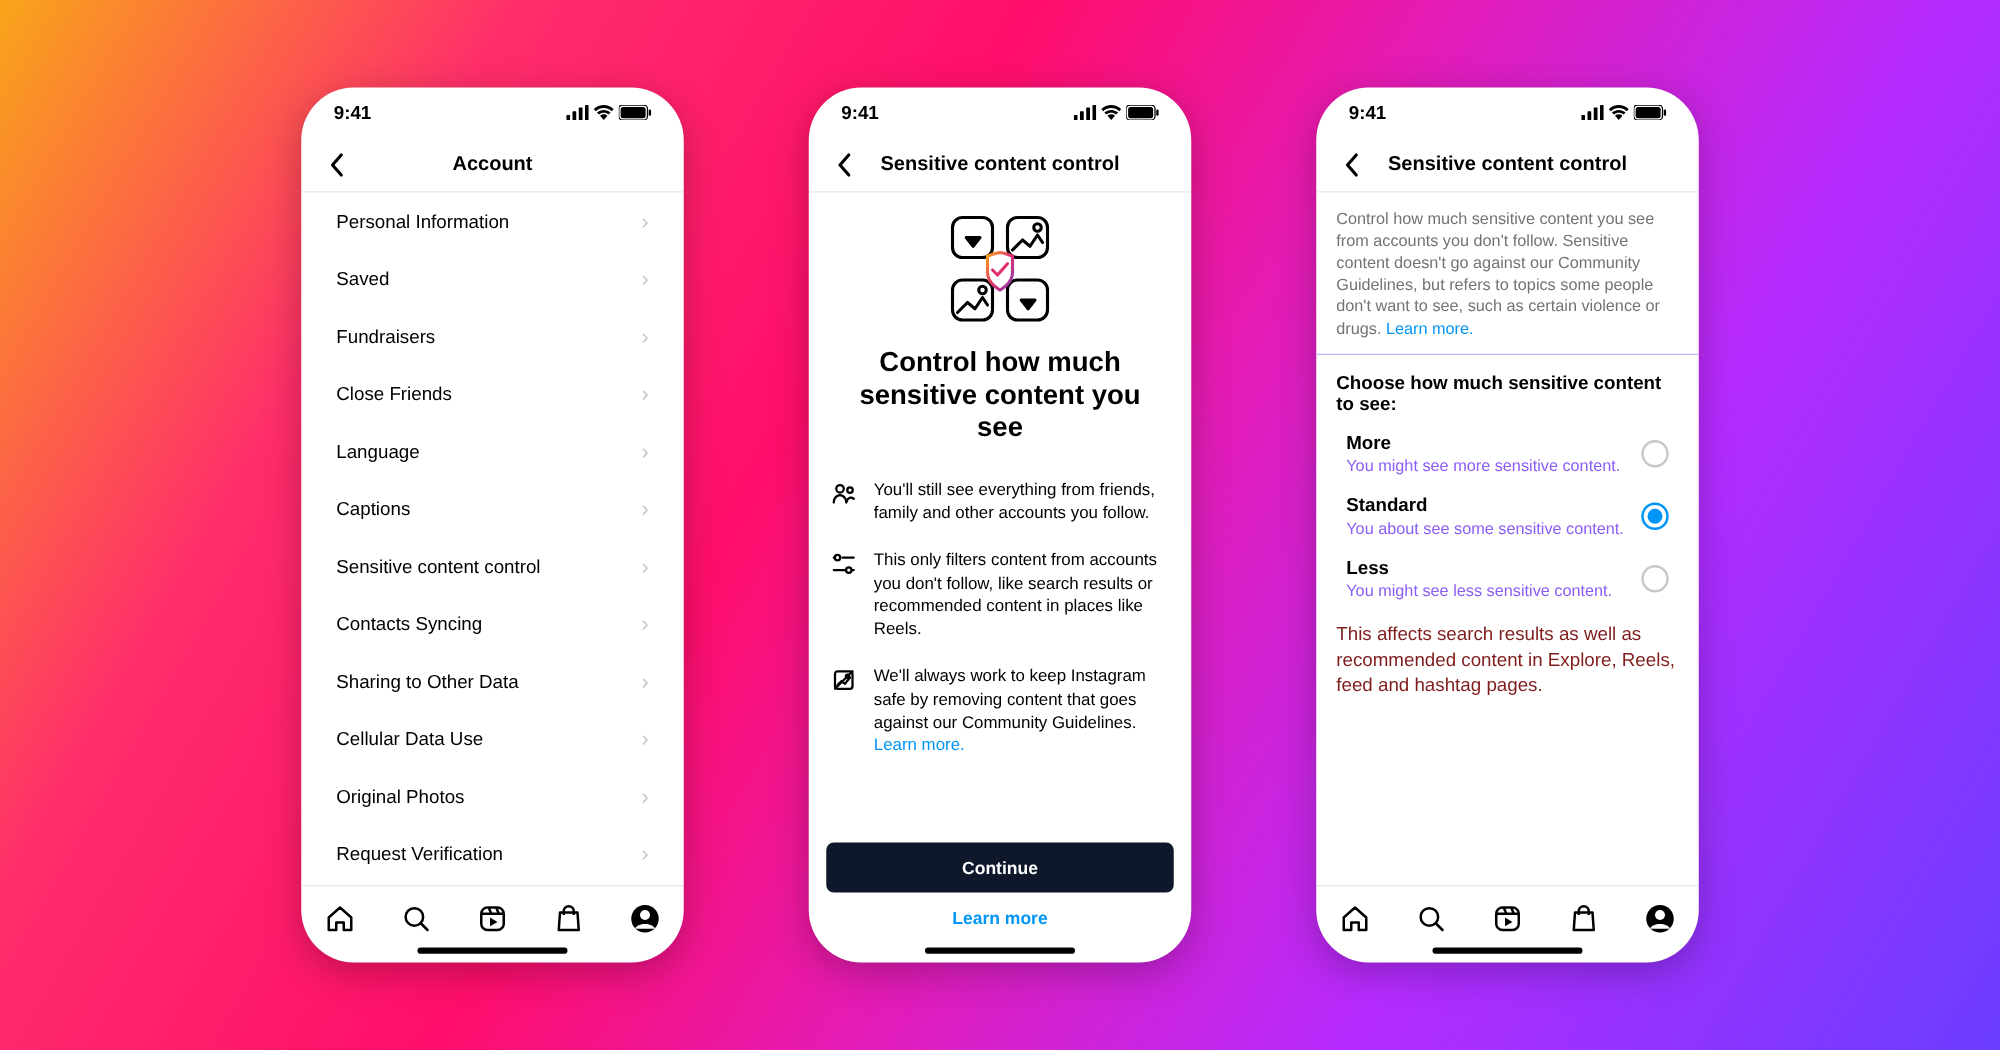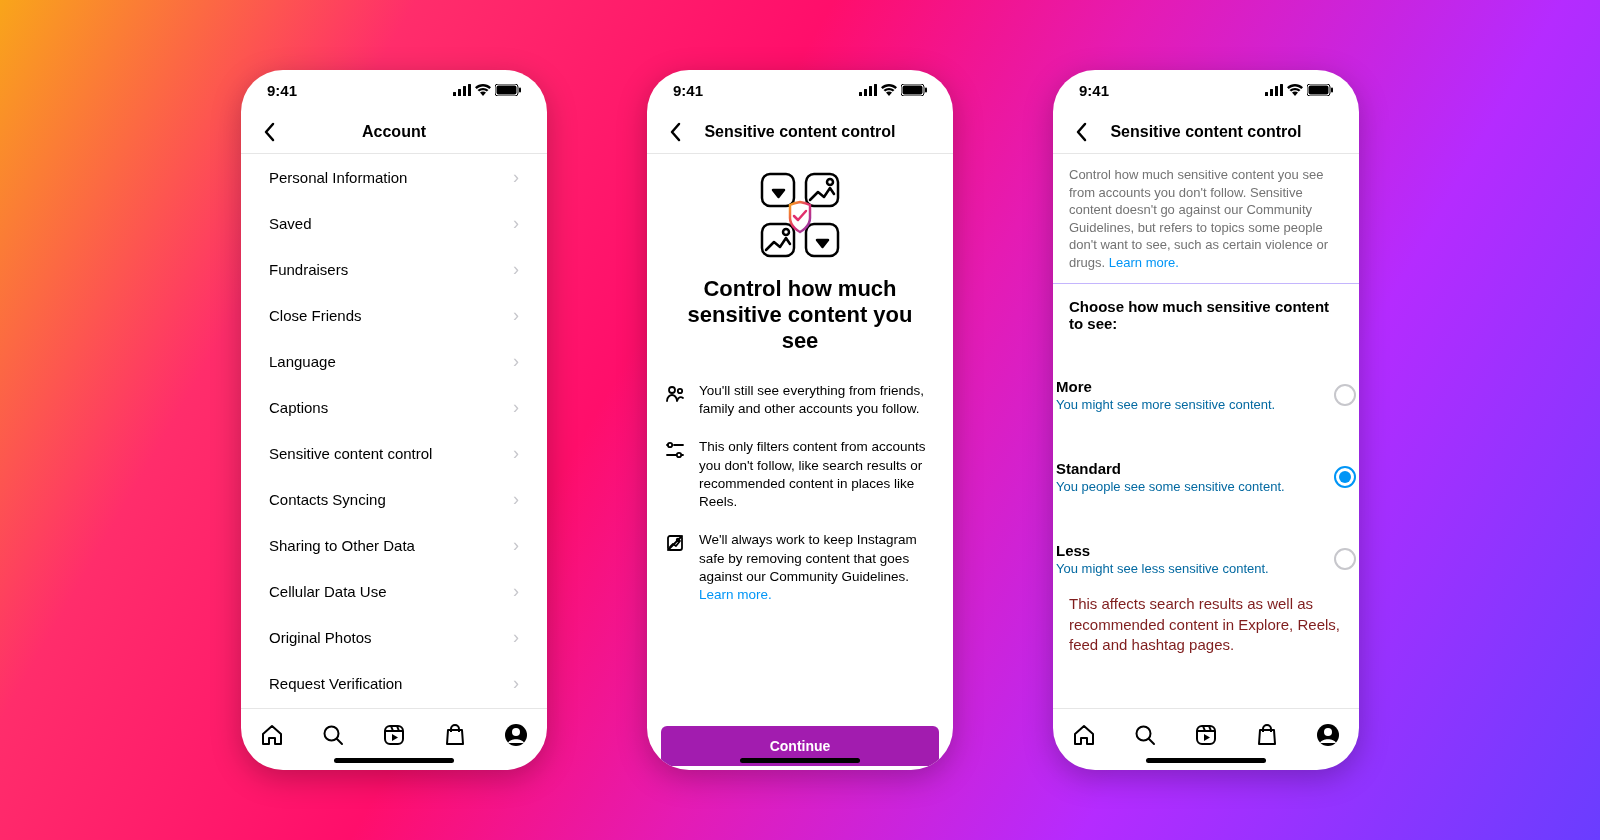--- a/index.html
+++ b/index.html
@@ -87,42 +87,42 @@
   .hero { text-align: center; padding: 16px 20px 10px; }
   .hero-title { font-size: 22px; font-weight: 700; margin-top:12px; }
   .hero-sub { font-size: 13px; color: #737373; margin-top: 8px; line-height: 1.35; }
   .bullets { padding: 8px 18px 0; }
   .bullet { display:flex; gap: 14px; padding: 10px 0; }
   .bullet-icon { width:20px; flex:0 0 20px; margin-top:2px; }
   .bullet-text { font-size: 13.5px; line-height:1.35; }
   .link { color: #0095f6; }
   .btn-primary {
     margin: 10px 14px 4px;
-    background: #a21caf;
+    background: #0f172a;
     color: #fff;
     font-weight: 600;
     text-align: center;
     padding: 12px;
     border-radius: 6px;
     font-size: 14px;
   }
   .btn-link {
     text-align:center;
     color:#0095f6;
     font-weight:600;
     font-size:14px;
     padding:8px 0 28px;
   }
   
   .intro { padding: 12px 16px; font-size: 13px; color:#737373; line-height:1.35; border-bottom:1px solid #c4b5fd; }
   .section-title { padding: 14px 16px 6px; font-size: 15px; font-weight:700; }
-  .option { padding: 8px 3px; display:flex; justify-content:space-between; align-items:center;margin-top:32px; }
+  .option { padding: 8px 24px; display:flex; justify-content:space-between; align-items:center; }
   .opt-left { }
   .opt-title { font-size:15px; font-weight:600; }
-  .opt-desc { font-size:13px; color:#0369a1; margin-top:2px; }
+  .opt-desc { font-size:13px; color:#8b5cf6; margin-top:2px; }
   .radio { width:22px; height:22px; border:2px solid #c7c7cc; border-radius:50%; position:relative; flex:0 0 22px; }
   .radio.selected { border-color:#0095f6; }
   .radio.selected::after { content:""; position:absolute; inset:3px; border-radius:50%; background:#0095f6; }
   .note { padding: 10px 16px; font-size:15px; color:#7f1d1d; line-height:1.35; }
 </style>
 </head>
 <body>
 
 <div class="phone">
   <div class="status-bar">
@@ -329,20 +329,21 @@
                 <circle cx="13" cy="7" r="1.3"></circle>
                 <line x1="3" y1="17" x2="17" y2="3"></line>
               </g>
             </svg></div>
           <div class="bullet-text">We'll always work to keep Instagram safe by removing content that goes against our Community Guidelines. <span class="link">Learn more.</span></div>
         </div>
       </div>
   </div>
   <div>
     <div class="btn-primary">Continue</div>
+    <div class="btn-link">Learn more</div>
   </div>
   <div class="home-indicator"></div>
 </div>
 
 <div class="phone">
   <div class="status-bar">
     <span>9:41</span>
     <span class="status-icons">
       <svg width="18" height="12" viewBox="0 0 18 12">
           <rect x="0" y="8" width="3" height="4" rx="0.5"></rect>
@@ -378,21 +379,21 @@
         <div class="option">
           <div class="opt-left">
             <div class="opt-title">More</div>
             <div class="opt-desc">You might see more sensitive content.</div>
           </div>
           <div class="radio "></div>
         </div>
         <div class="option">
           <div class="opt-left">
             <div class="opt-title">Standard</div>
-            <div class="opt-desc">You people see some sensitive content.</div>
+            <div class="opt-desc">You about see some sensitive content.</div>
           </div>
           <div class="radio selected"></div>
         </div>
         <div class="option">
           <div class="opt-left">
             <div class="opt-title">Less</div>
             <div class="opt-desc">You might see less sensitive content.</div>
           </div>
           <div class="radio "></div>
         </div>

